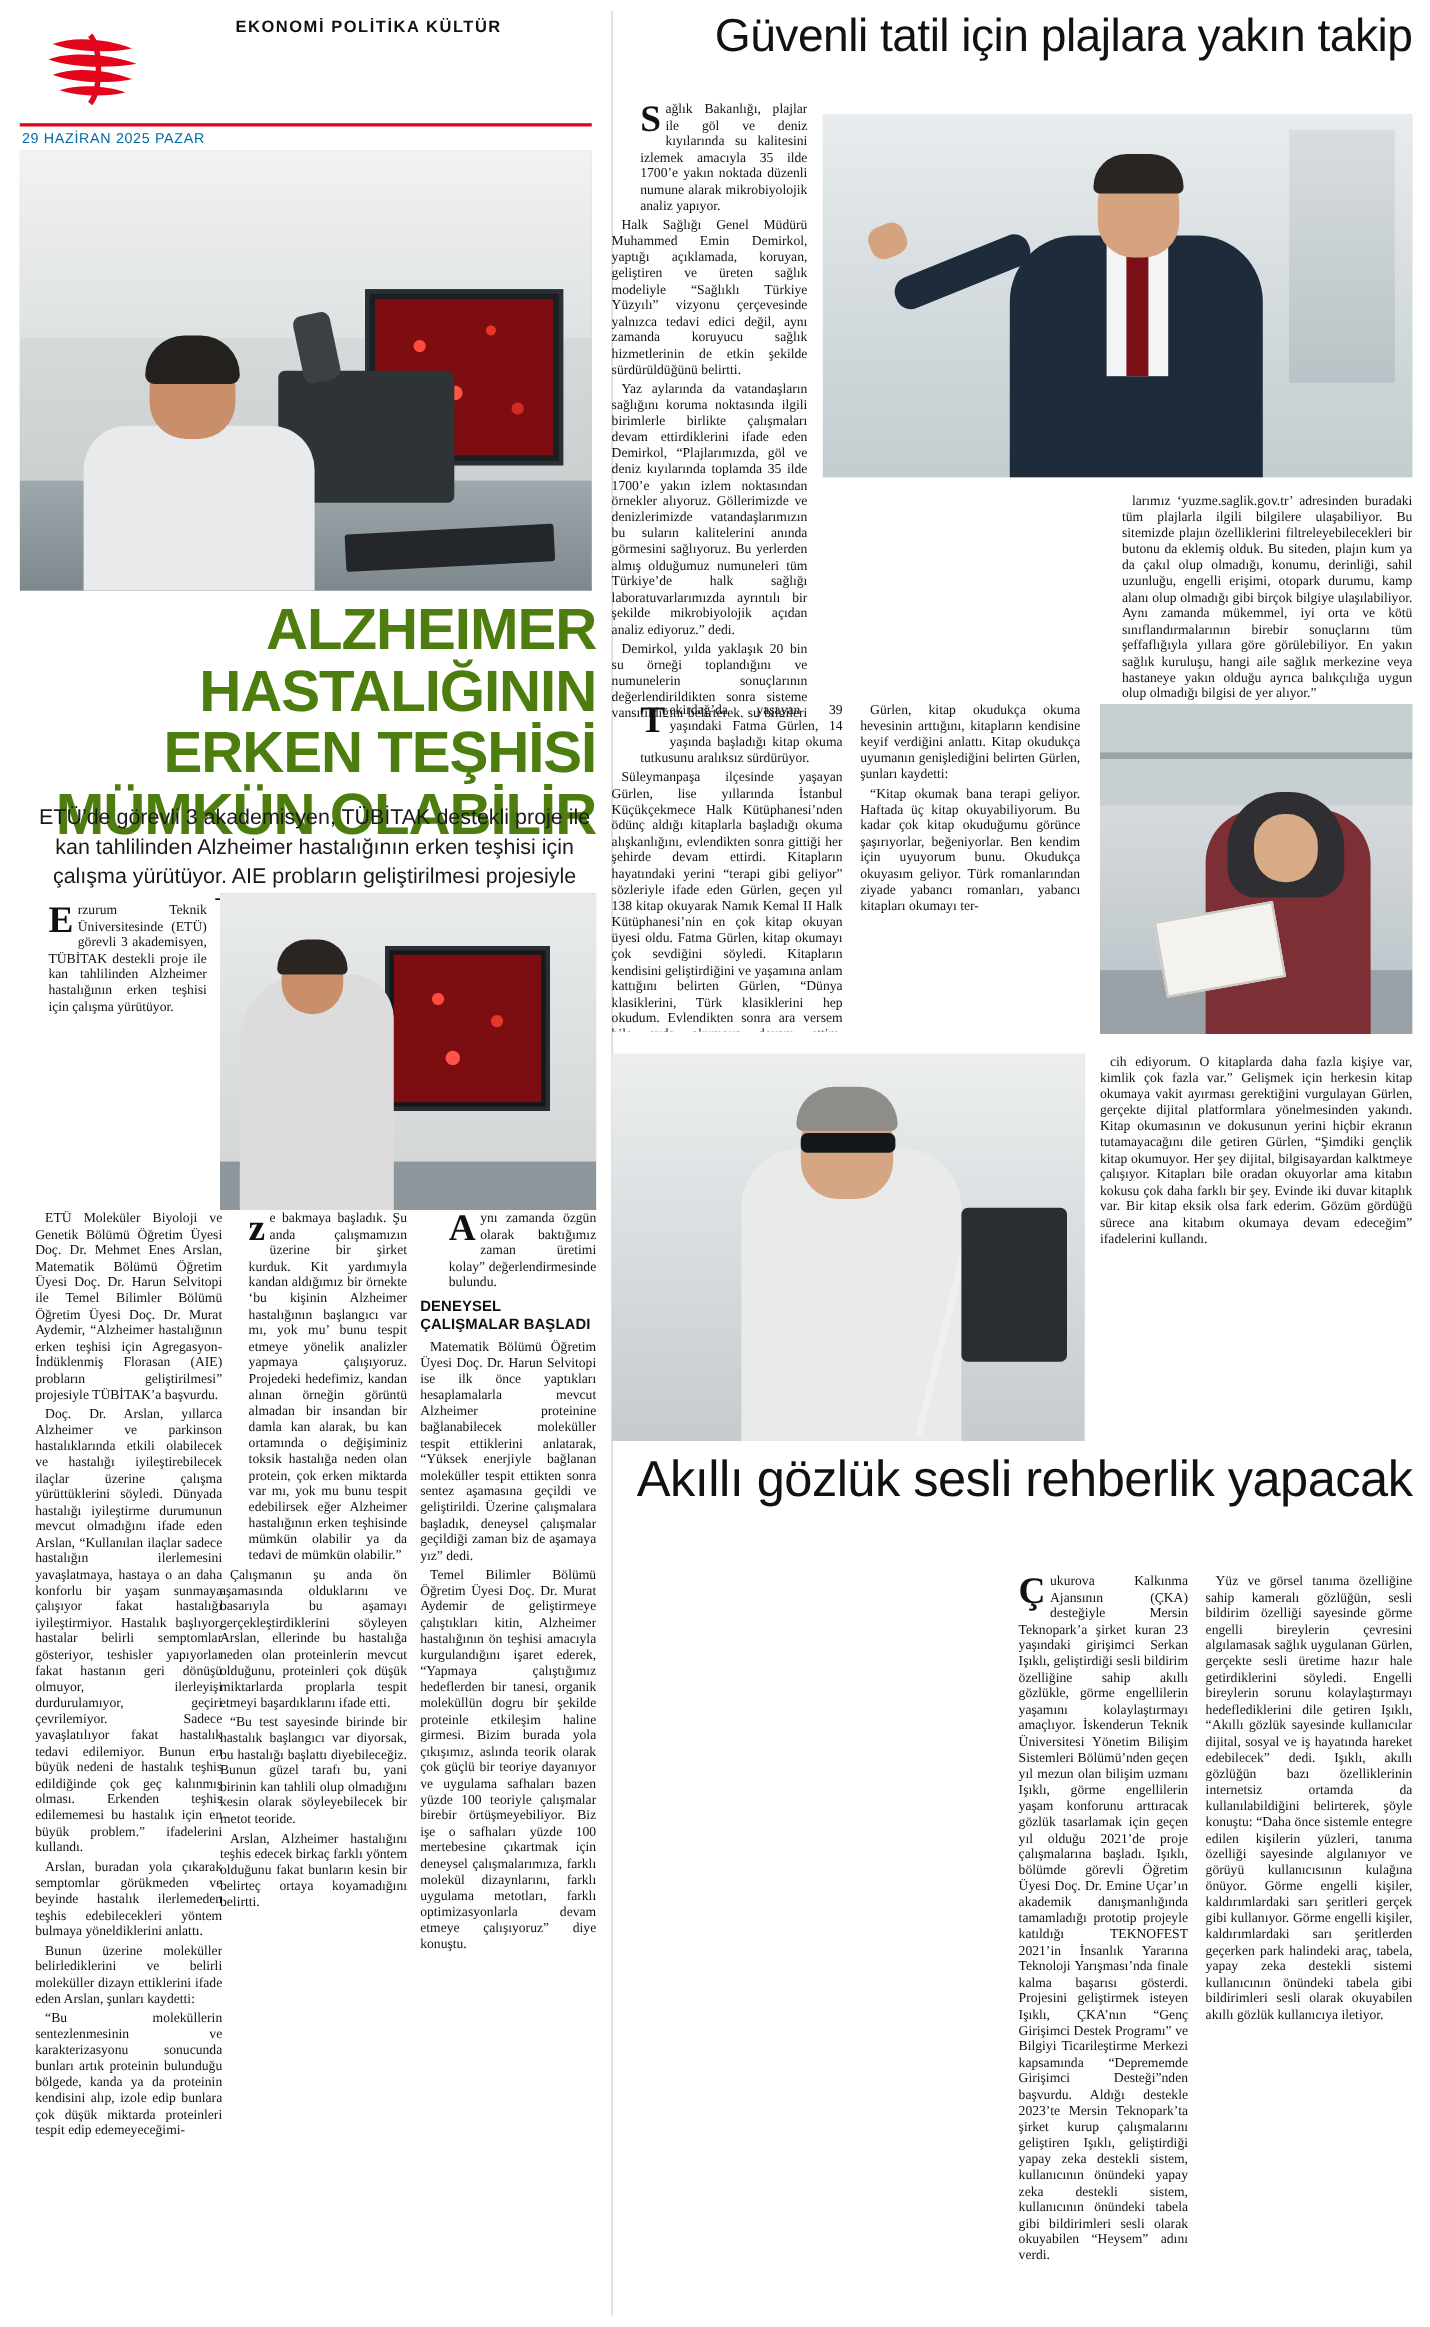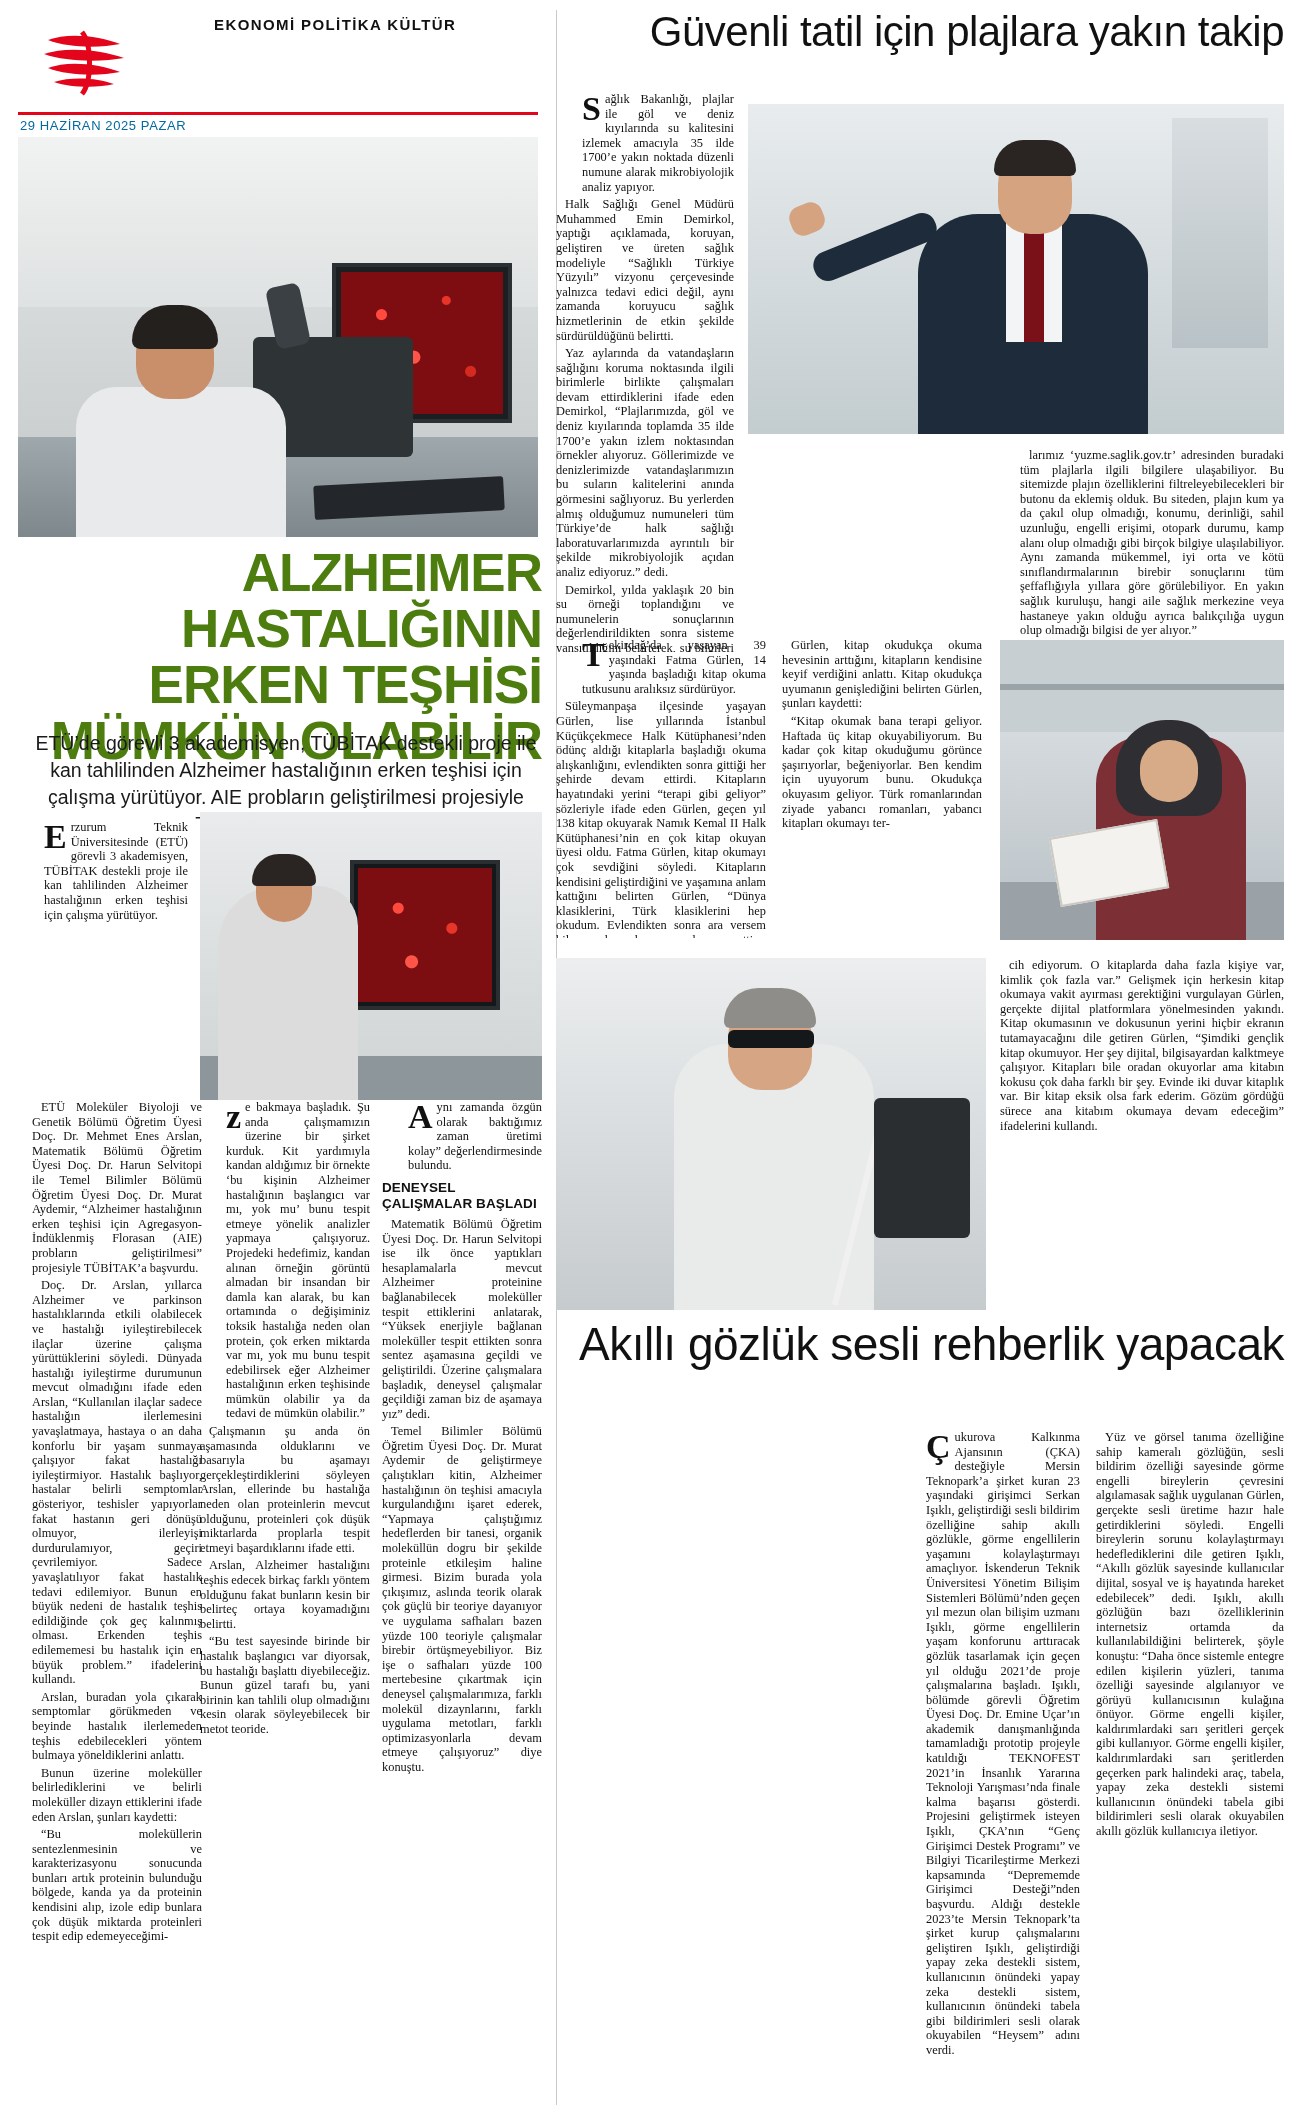--- a/index.html
+++ b/index.html
@@ -290,22 +290,22 @@
     <p>ETÜ Moleküler Biyoloji ve Genetik Bölümü Öğretim Üyesi Doç. Dr. Mehmet Enes Arslan, Matematik Bölümü Öğretim Üyesi Doç. Dr. Harun Selvitopi ile Temel Bilimler Bölümü Öğretim Üyesi Doç. Dr. Murat Aydemir, “Alzheimer hastalığının erken teşhisi için Agregasyon-İndüklenmiş Florasan (AIE) probların geliştirilmesi” projesiyle TÜBİTAK’a başvurdu.</p>
     <p>Doç. Dr. Arslan, yıllarca Alzheimer ve parkinson hastalıklarında etkili olabilecek ve hastalığı iyileştirebilecek ilaçlar üzerine çalışma yürüttüklerini söyledi. Dünyada hastalığı iyileştirme durumunun mevcut olmadığını ifade eden Arslan, “Kullanılan ilaçlar sadece hastalığın ilerlemesini yavaşlatmaya, hastaya o an daha konforlu bir yaşam sunmaya çalışıyor fakat hastalığı iyileştirmiyor. Hastalık başlıyor, hastalar belirli semptomlar gösteriyor, teshisler yapıyorlar fakat hastanın geri dönüşü olmuyor, ilerleyişi durdurulamıyor, geçiri çevrilemiyor. Sadece yavaşlatılıyor fakat hastalık tedavi edilemiyor. Bunun en büyük nedeni de hastalık teşhis edildiğinde çok geç kalınmış olması. Erkenden teşhis edilememesi bu hastalık için en büyük problem.” ifadelerini kullandı.</p>
     <p>Arslan, buradan yola çıkarak semptomlar görükmeden ve beyinde hastalık ilerlemeden teşhis edebilecekleri yöntem bulmaya yöneldiklerini anlattı.</p>
     <p>Bunun üzerine moleküller belirlediklerini ve belirli moleküller dizayn ettiklerini ifade eden Arslan, şunları kaydetti:</p>
     <p>“Bu moleküllerin sentezlenmesinin ve karakterizasyonu sonucunda bunları artık proteinin bulunduğu bölgede, kanda ya da proteinin kendisini alıp, izole edip bunlara çok düşük miktarda proteinleri tespit edip edemeyeceğimi-</p>
   </div>
 
   <div class="art1-bot c2 col-text" style="position:absolute;height:1000px;overflow:hidden;">
     <p class="first">ze bakmaya başladık. Şu anda çalışmamızın üzerine bir şirket kurduk. Kit yardımıyla kandan aldığımız bir örnekte ‘bu kişinin Alzheimer hastalığının başlangıcı var mı, yok mu’ bunu tespit etmeye yönelik analizler yapmaya çalışıyoruz. Projedeki hedefimiz, kandan alınan örneğin görüntü almadan bir insandan bir damla kan alarak, bu kan ortamında o değişiminiz toksik hastalığa neden olan protein, çok erken miktarda var mı, yok mu bunu tespit edebilirsek eğer Alzheimer hastalığının erken teşhisinde mümkün olabilir ya da tedavi de mümkün olabilir.”</p>
     <p>Çalışmanın şu anda ön aşamasında olduklarını ve basarıyla bu aşamayı gerçekleştirdiklerini söyleyen Arslan, ellerinde bu hastalığa neden olan proteinlerin mevcut olduğunu, proteinleri çok düşük miktarlarda proplarla tespit etmeyi başardıklarını ifade etti.</p>
+    <p>“Bu test sayesinde birinde bir hastalık başlangıcı var diyorsak, bu hastalığı başlattı diyebileceğiz. Bunun güzel tarafı bu, yani birinin kan tahlili olup olmadığını kesin olarak söyleyebilecek bir metot teoride.</p>
     <p>Arslan, Alzheimer hastalığını teşhis edecek birkaç farklı yöntem olduğunu fakat bunların kesin bir belirteç ortaya koyamadığını belirtti.</p>
-    <p>“Bu test sayesinde birinde bir hastalık başlangıcı var diyorsak, bu hastalığı başlattı diyebileceğiz. Bunun güzel tarafı bu, yani birinin kan tahlili olup olmadığını kesin olarak söyleyebilecek bir metot teoride.</p>
   </div>
 
   <div class="art1-bot c3 col-text" style="position:absolute;height:1000px;overflow:hidden;">
     <p class="first">Aynı zamanda özgün olarak baktığımız zaman üretimi kolay” değerlendirmesinde bulundu.</p>
     <div class="subhead">DENEYSEL ÇALIŞMALAR BAŞLADI</div>
     <p>Matematik Bölümü Öğretim Üyesi Doç. Dr. Harun Selvitopi ise ilk önce yaptıkları hesaplamalarla mevcut Alzheimer proteinine bağlanabilecek moleküller tespit ettiklerini anlatarak, “Yüksek enerjiyle bağlanan moleküller tespit ettikten sonra sentez aşamasına geçildi ve geliştirildi. Üzerine çalışmalara başladık, deneysel çalışmalar geçildiği zaman biz de aşamaya yız” dedi.</p>
     <p>Temel Bilimler Bölümü Öğretim Üyesi Doç. Dr. Murat Aydemir de geliştirmeye çalıştıkları kitin, Alzheimer hastalığının ön teşhisi amacıyla kurgulandığını işaret ederek, “Yapmaya çalıştığımız hedeflerden bir tanesi, organik moleküllün dogru bir şekilde proteinle etkileşim haline girmesi. Bizim burada yola çıkışımız, aslında teorik olarak çok güçlü bir teoriye dayanıyor ve uygulama safhaları bazen yüzde 100 teoriyle çalışmalar birebir örtüşmeyebiliyor. Biz işe o safhaları yüzde 100 mertebesine çıkartmak için deneysel çalışmalarımıza, farklı molekül dizaynlarını, farklı uygulama metotları, farklı optimizasyonlarla devam etmeye çalışıyoruz” diye konuştu.</p>
   </div>
 
   <div class="vrule"></div>

